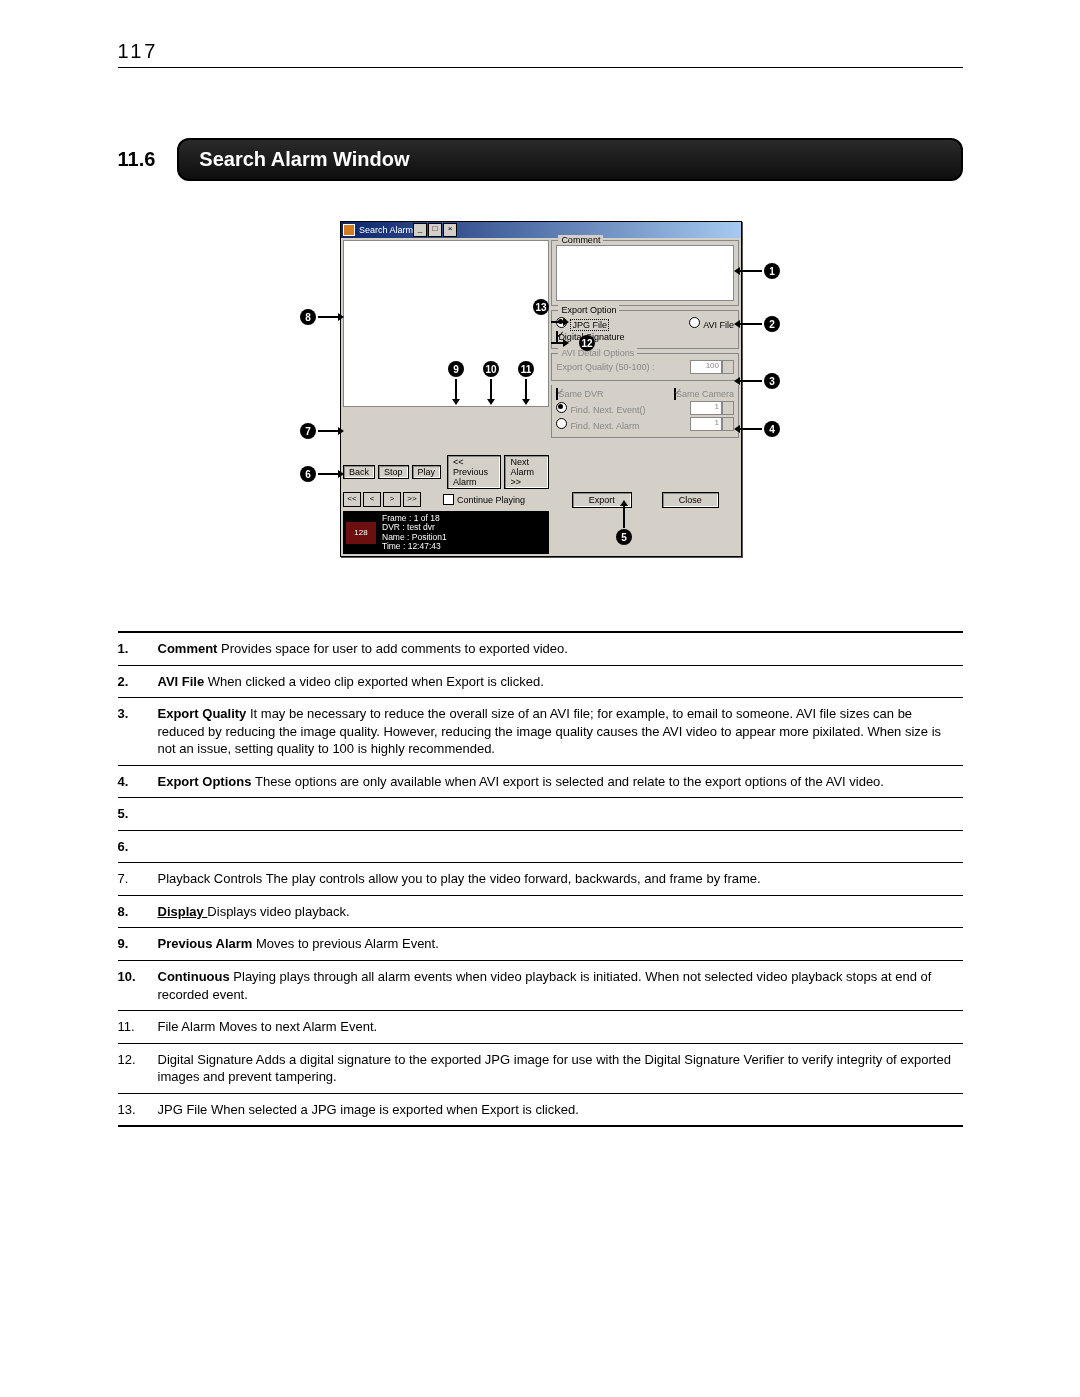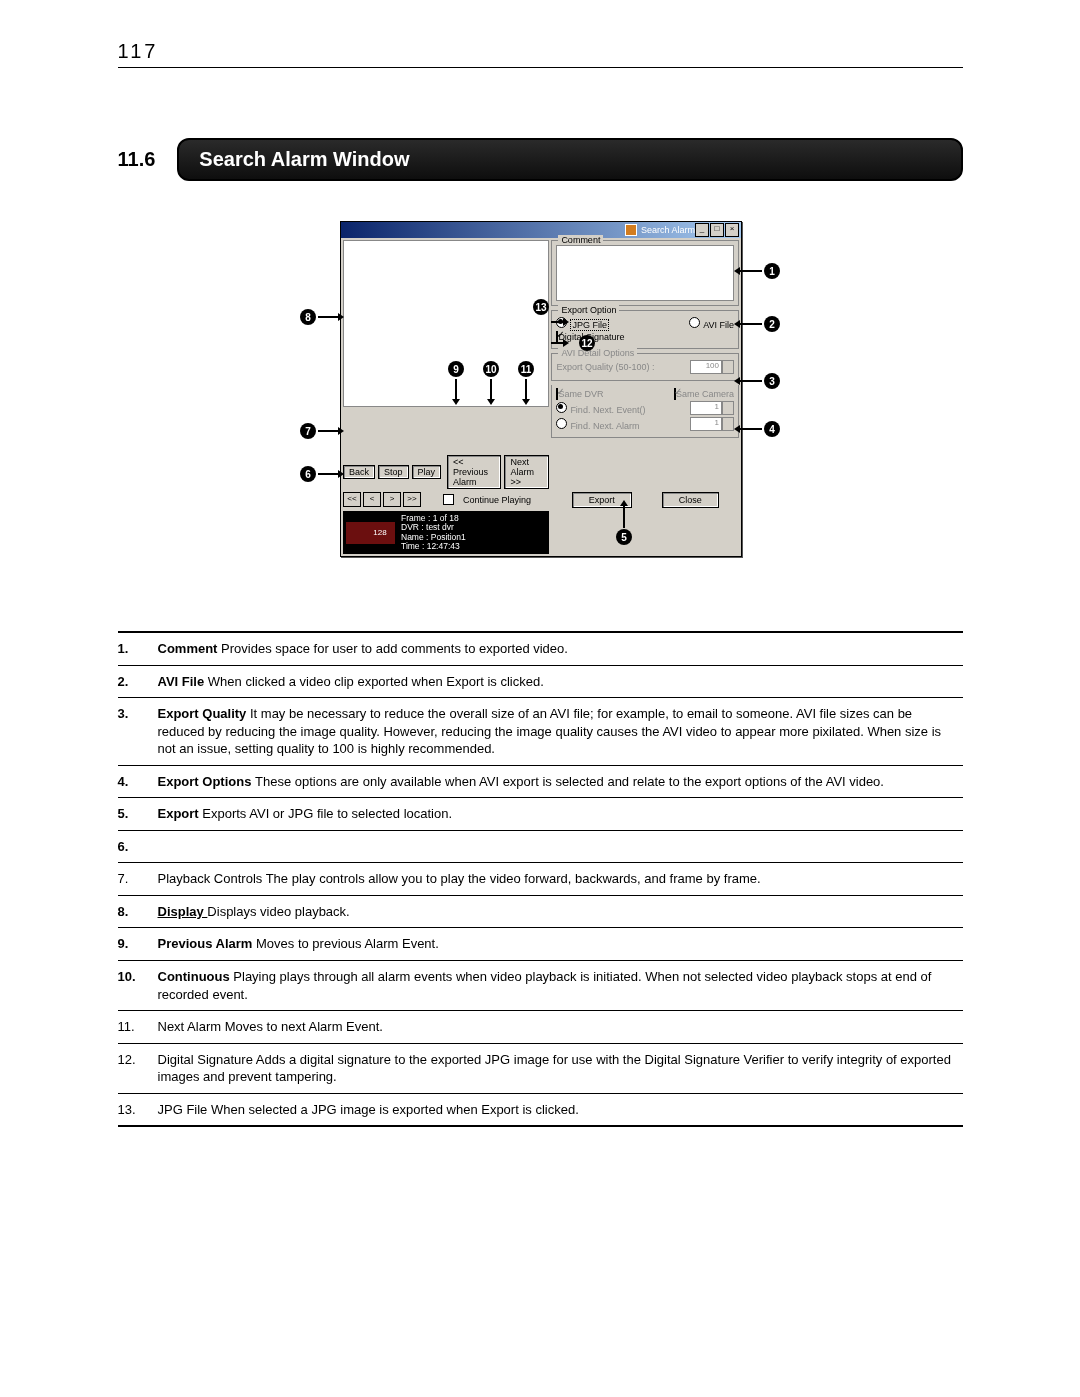--- a/index.html
+++ b/index.html
@@ -68,21 +68,21 @@
     box-shadow: 1px 1px 0 #555;
     font-size: 9px;
   }
   .titlebar {
     height: 16px;
     background: linear-gradient(to right, #0a246a, #a6caf0);
     color: #fff;
     display: flex;
     align-items: center;
     padding: 0 2px;
-    justify-content: flex-end;
+    justify-content: flex-start;
   }
   .titlebar .title {
     display: flex;
     align-items: center;
     gap: 4px;
   }
   .titlebar .icon {
     width: 10px; height: 10px; background: #d27c1f; border: 1px solid #fff;
   }
   .winbtns { display: flex; gap: 1px;}
@@ -109,34 +109,34 @@
     padding: 1px 5px;
     font-size: 9px;
     box-shadow: 1px 1px 0 #888 inset, -1px -1px 0 #fff inset;
     margin-top: 44px;
   }
   .navrow { display:flex; gap:2px; margin-top:3px; align-items:center;}
   .smbtn {
     width: 16px; height:13px;
     background:#d4d0c8; border:1px solid #000; font-size:8px; text-align:center; line-height:11px;
   }
-  .chk { display:flex; align-items:center; gap:9px; margin-left:20px;}
+  .chk { display:flex; align-items:center; gap:3px; margin-left:20px;}
   .chkbox { width:9px; height:9px; border:1px solid #000; background:#fff; position:relative;}
   .chkbox.checked::after { content:"✓"; position:absolute; top:-3px; left:-1px; font-size:10px;}
   .info-bar {
     margin-top:4px;
     background:#000;
     color:#fff;
     display:flex;
     gap:6px;
     padding:3px;
     font-size:8.5px;
     align-items:center;
   }
-  .thumb { width:30px; height:22px; background:#6b0f0f; display:flex; align-items:center; justify-content:center; font-size:8px;padding-left:19px;}
+  .thumb { width:30px; height:22px; background:#6b0f0f; display:flex; align-items:center; justify-content:center; font-size:8px;}
   .info-lines { display:flex; flex-direction:column; line-height:1.1;}
   .grp {
     border:1px solid #888;
     padding:4px;
     position:relative;
     margin-top:0;
   }
   .grp-title { position:absolute; top:-6px; left:6px; background:#d4d0c8; padding:0 3px; font-size:9px;}
   .comment-box { background:#fff; height:54px; border:1px solid #888;}
   .opt-row { display:flex; justify-content:space-between; align-items:center; margin:2px 0;}
@@ -367,21 +367,20 @@
         <div class="def-row">
           <div class="def-num">3.</div>
           <div class="def-text"><span class="term" style="font-weight: bold;">Export Quality </span><span>It may be necessary to reduce the overall size of an AVI file; for example, to email to someone. AVI file sizes can be reduced by reducing the image quality.  However, reducing the image quality causes the AVI video to appear more pixilated.  When size is not an issue, setting quality to 100 is highly recommended.</span></div>
         </div>
         <div class="def-row">
           <div class="def-num">4.</div>
           <div class="def-text"><span class="term" style="font-weight: bold;">Export Options </span><span>These options are only available when AVI export is selected and relate to the export options of the AVI video.</span></div>
         </div>
         <div class="def-row">
           <div class="def-num">5.</div>
-          <div class="def-text"><span class="term" style="font-weight: bold;">Export </span><span>Exports AVI or JPG file to selected location.</span></div>
         </div>
         <div class="def-row">
           <div class="def-num">6.</div>
         </div>
         <div class="def-row">
           <div class="def-num nobold">7.</div>
           <div class="def-text"><span class="term nobold" style="font-weight: normal; text-align: right;">Playback Controls </span><span>The play controls allow you to play the video forward, backwards, and frame by frame.</span></div>
         </div>
         <div class="def-row">
           <div class="def-num">8.</div>
@@ -390,21 +389,21 @@
         <div class="def-row">
           <div class="def-num">9.</div>
           <div class="def-text"><span class="term" style="font-weight: bold;">Previous Alarm </span><span>Moves to previous Alarm Event.</span></div>
         </div>
         <div class="def-row">
           <div class="def-num">10.</div>
           <div class="def-text"><span class="term" style="font-weight: bold;">Continuous </span><span>Playing plays through all alarm events when video playback is initiated. When not selected video playback stops at end of recorded event.</span></div>
         </div>
         <div class="def-row">
           <div class="def-num nobold">11.</div>
-          <div class="def-text"><span class="term nobold" style="font-weight: normal;">Next Alarm </span><span>Moves to next Alarm Event.</span></div>
+          <div class="def-text"><span class="term nobold" style="font-weight: normal;">File Alarm </span><span>Moves to next Alarm Event.</span></div>
         </div>
         <div class="def-row">
           <div class="def-num nobold">12.</div>
           <div class="def-text"><span class="term nobold" style="font-weight: normal;">Digital Signature </span><span>Adds a digital signature to the exported JPG image for use with the Digital Signature Verifier to verify integrity of exported images and prevent tampering.</span></div>
         </div>
         <div class="def-row">
           <div class="def-num nobold">13.</div>
           <div class="def-text"><span class="term nobold" style="font-weight: normal;">JPG File </span><span>When selected a JPG image is exported when Export is clicked.</span></div>
         </div>
       </div>

